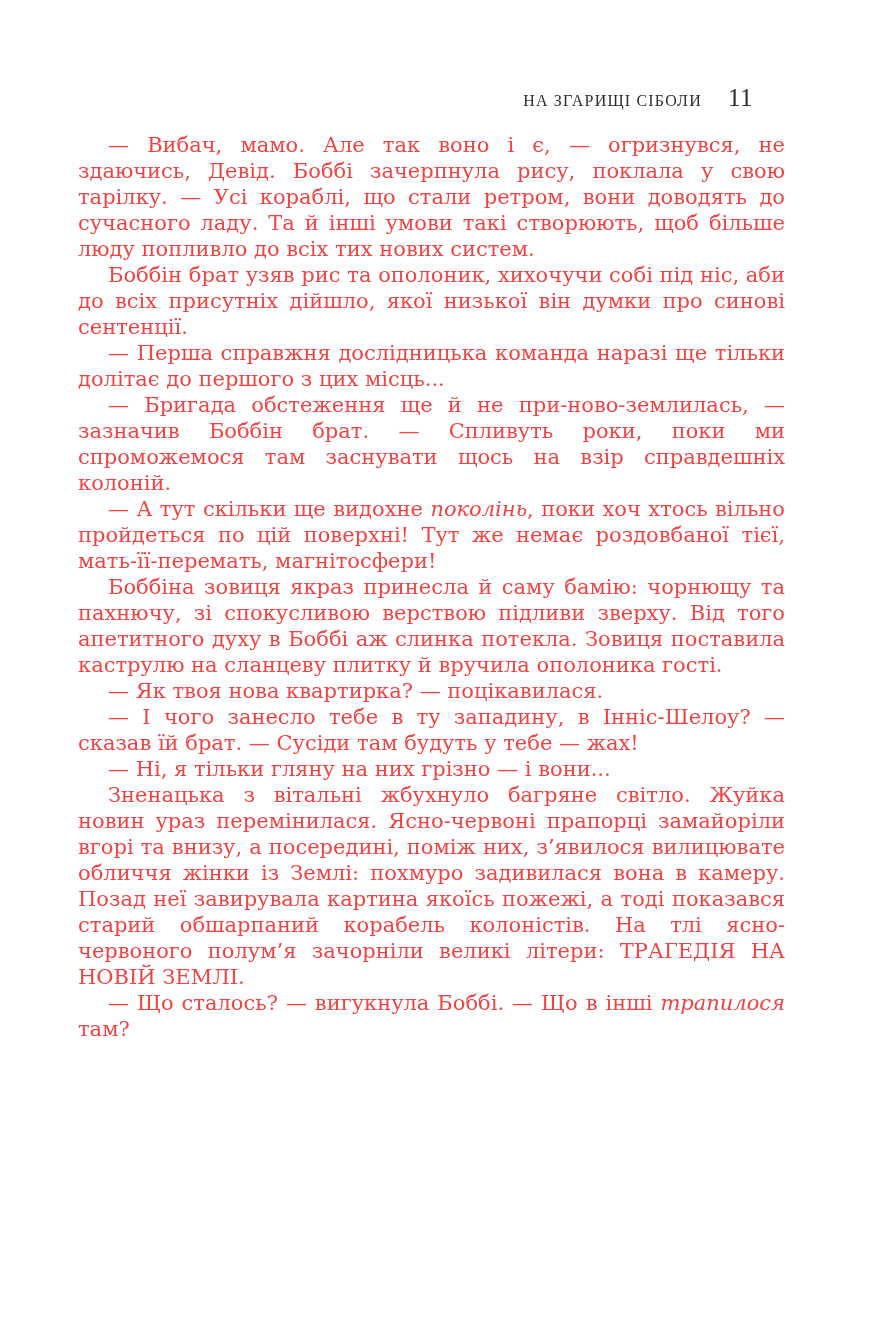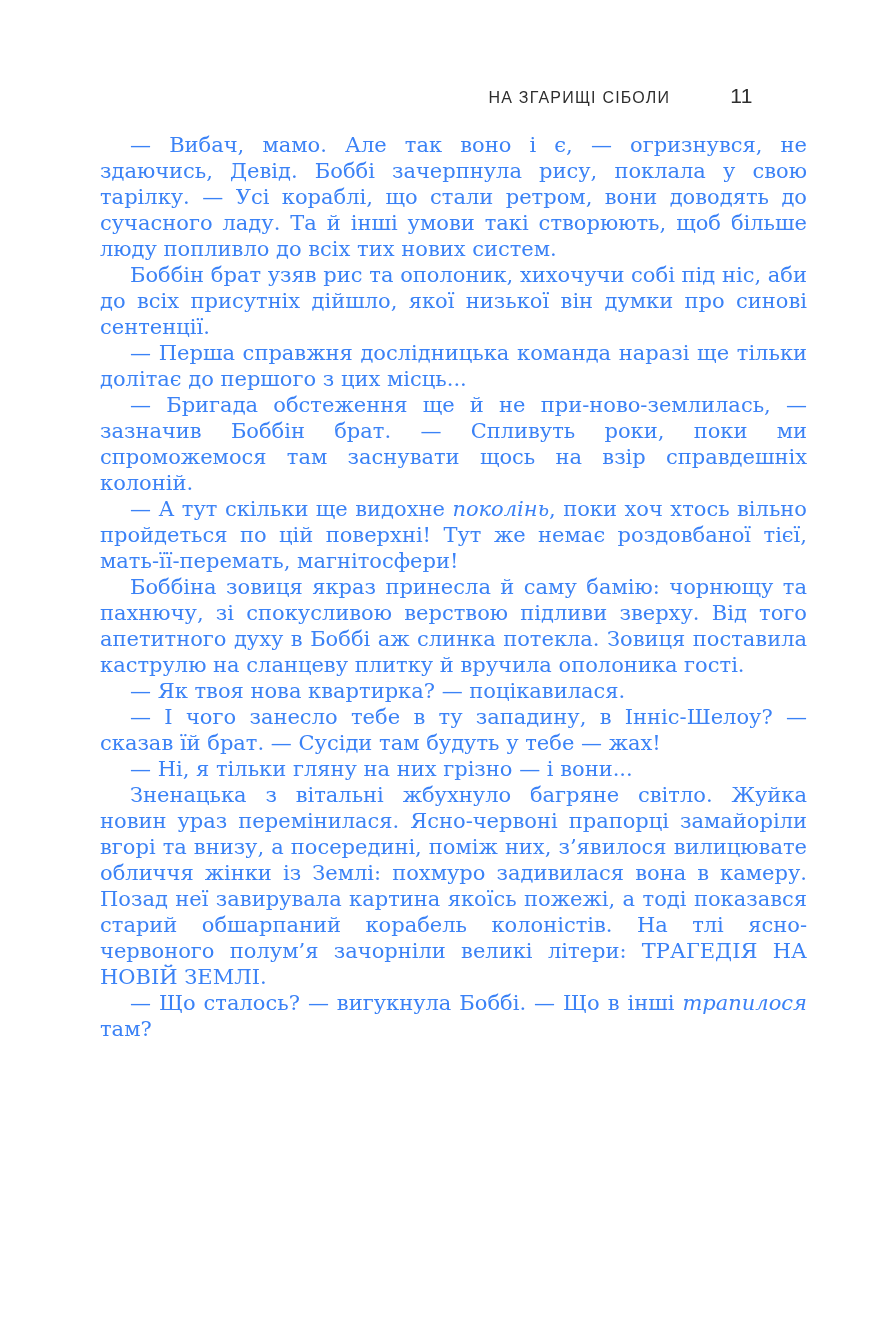--- a/index.html
+++ b/index.html
@@ -18,39 +18,39 @@
   .running-head {
     position: absolute;
     top: 84px;
     left: 85px;
     right: 83px;
     display: flex;
     justify-content: flex-end;
     align-items: baseline;
     padding-right: 39px;
     box-sizing: border-box;
-    font-family: Liberation Sans, sans-serif;
+    font-family: Liberation Serif, serif;
     color: #2e2e2e;
   }
   .running-title {
     font-size: 16px;
     letter-spacing: 1.2px;
     white-space: nowrap;
   }
   .page-number {
-    font-size: 21px;
-    margin-left: 60px;
+    font-size: 25px;
+    margin-left: 26px;
     letter-spacing: 0.5px;
   }
   .text-block {
     position: absolute;
     top: 132px;
-    left: 100px;
+    left: 78px;
     width: 707px;
-    color: #3b82f6;
+    color: #ef4444;
   }
   .para {
     margin: 0;
     font-size: 21px;
     line-height: 26px;
     text-align: justify;
     text-indent: 30px;
   }
   .para em {
     font-style: italic;

